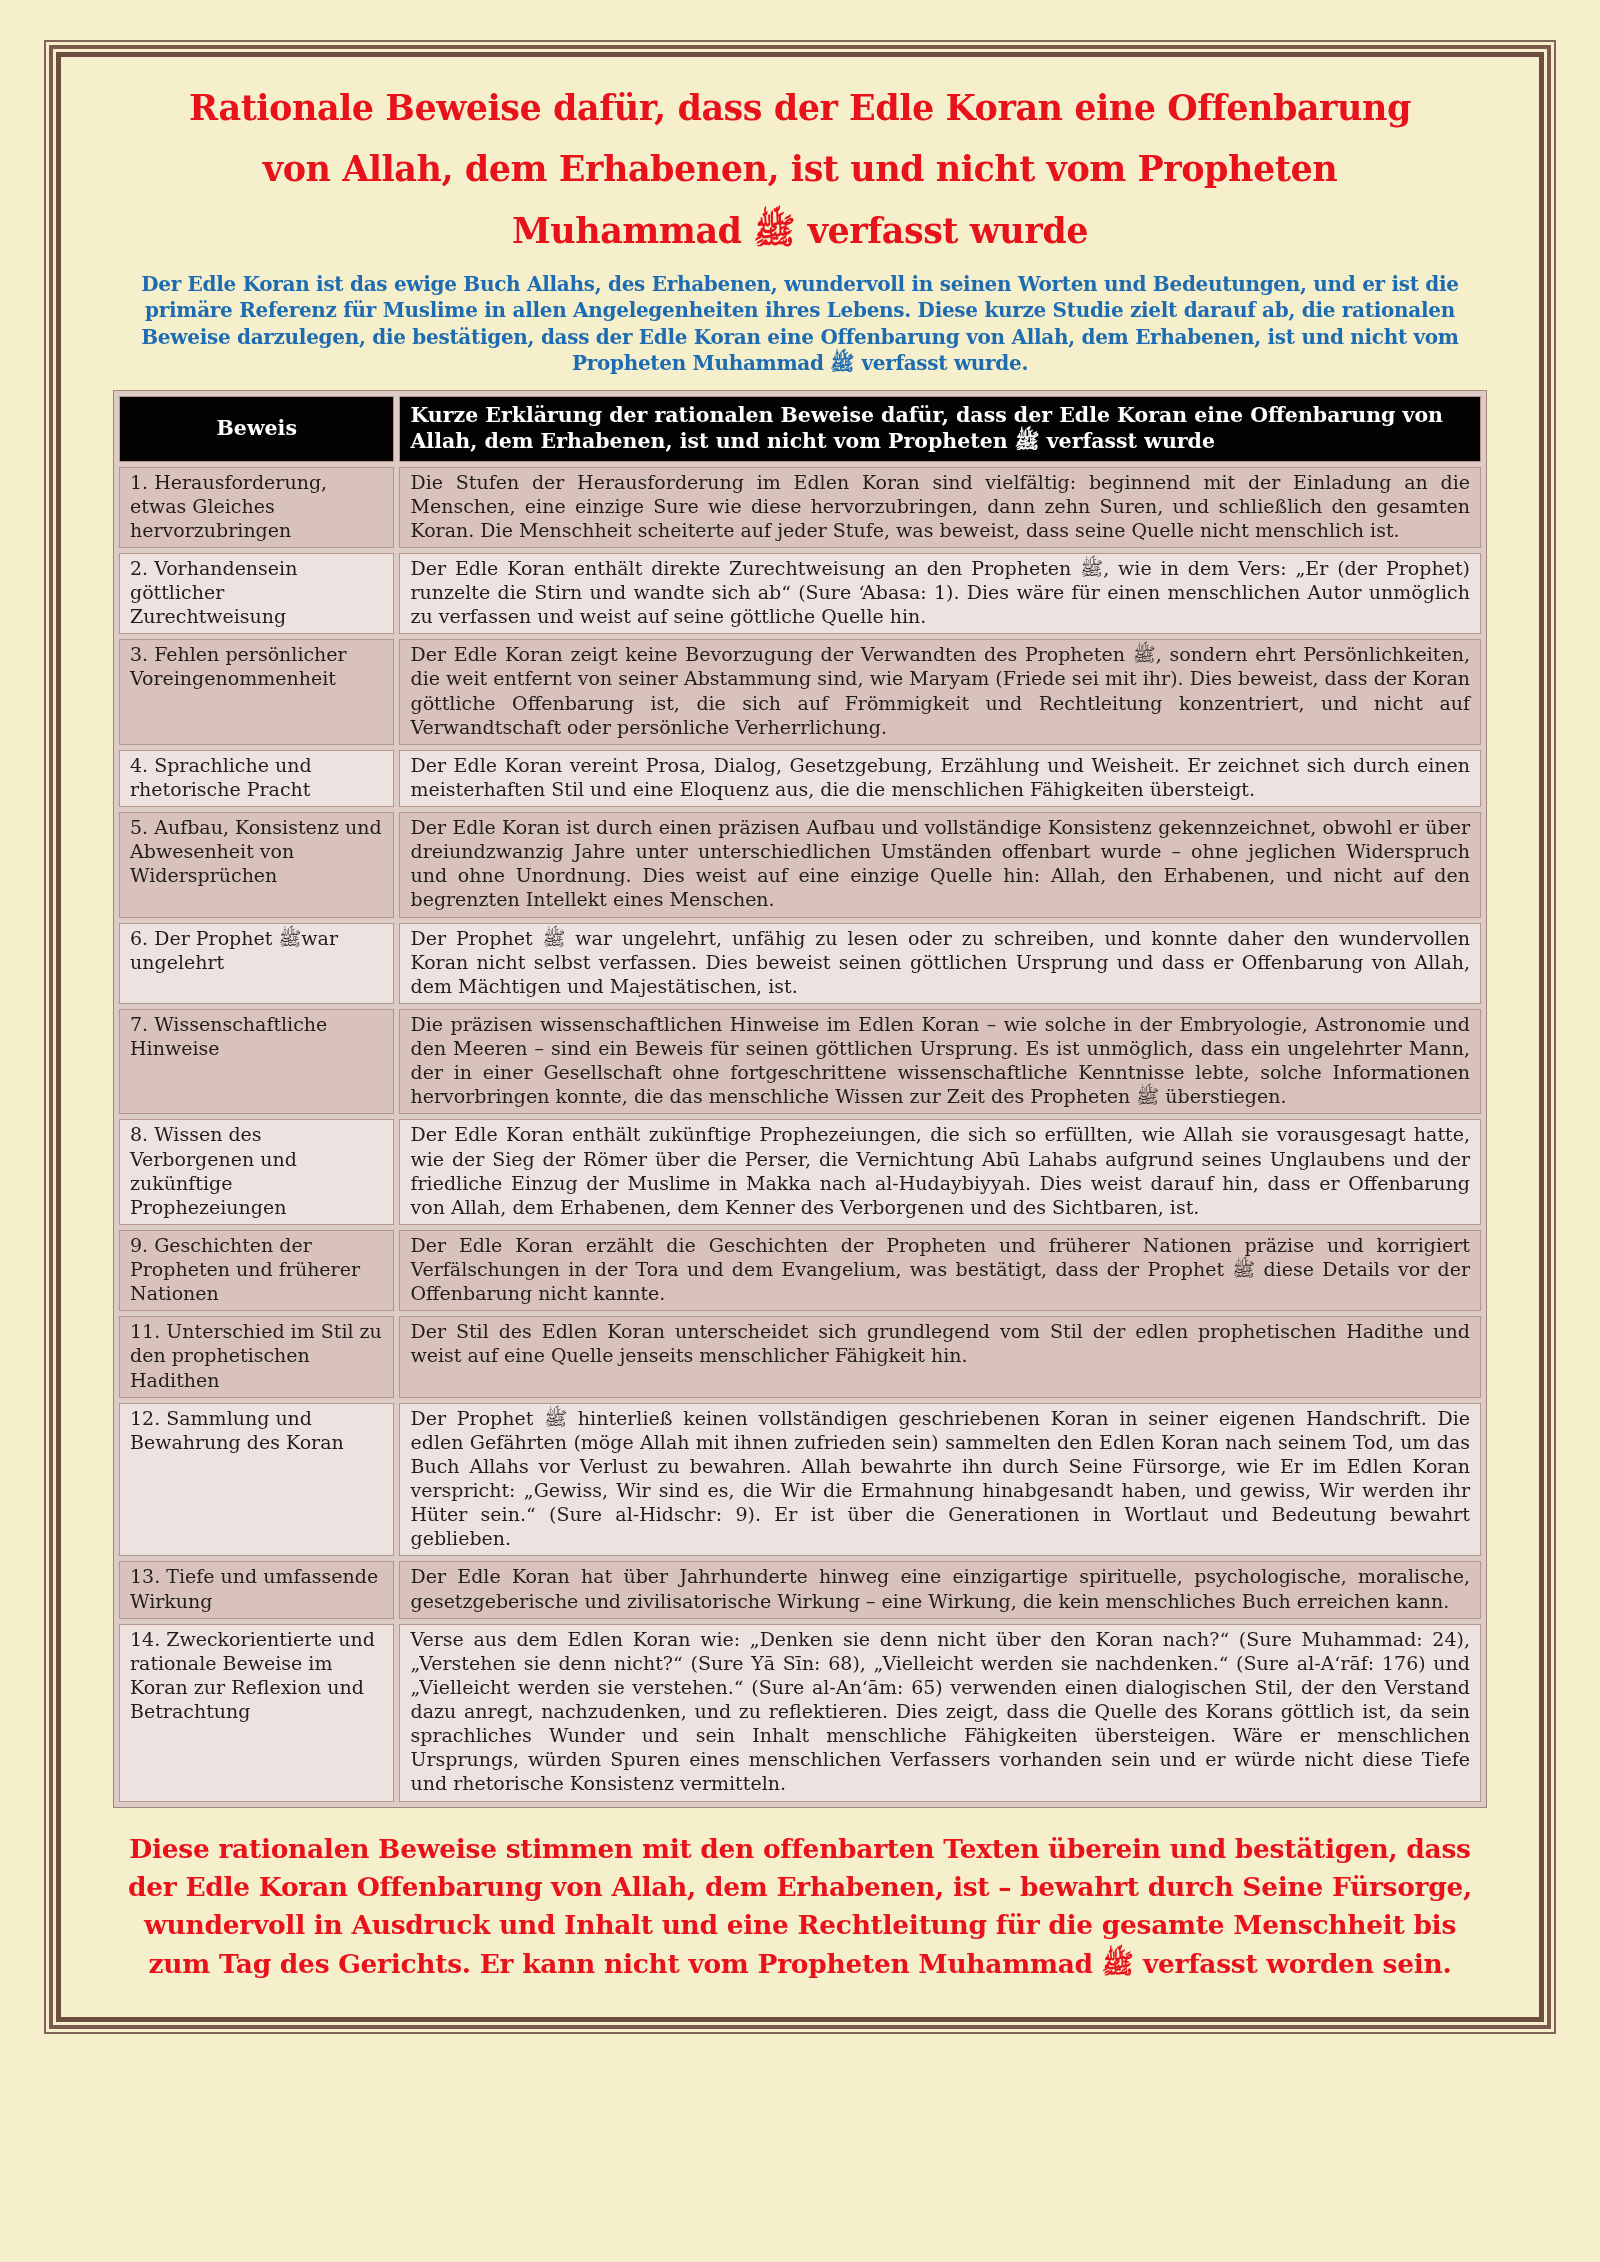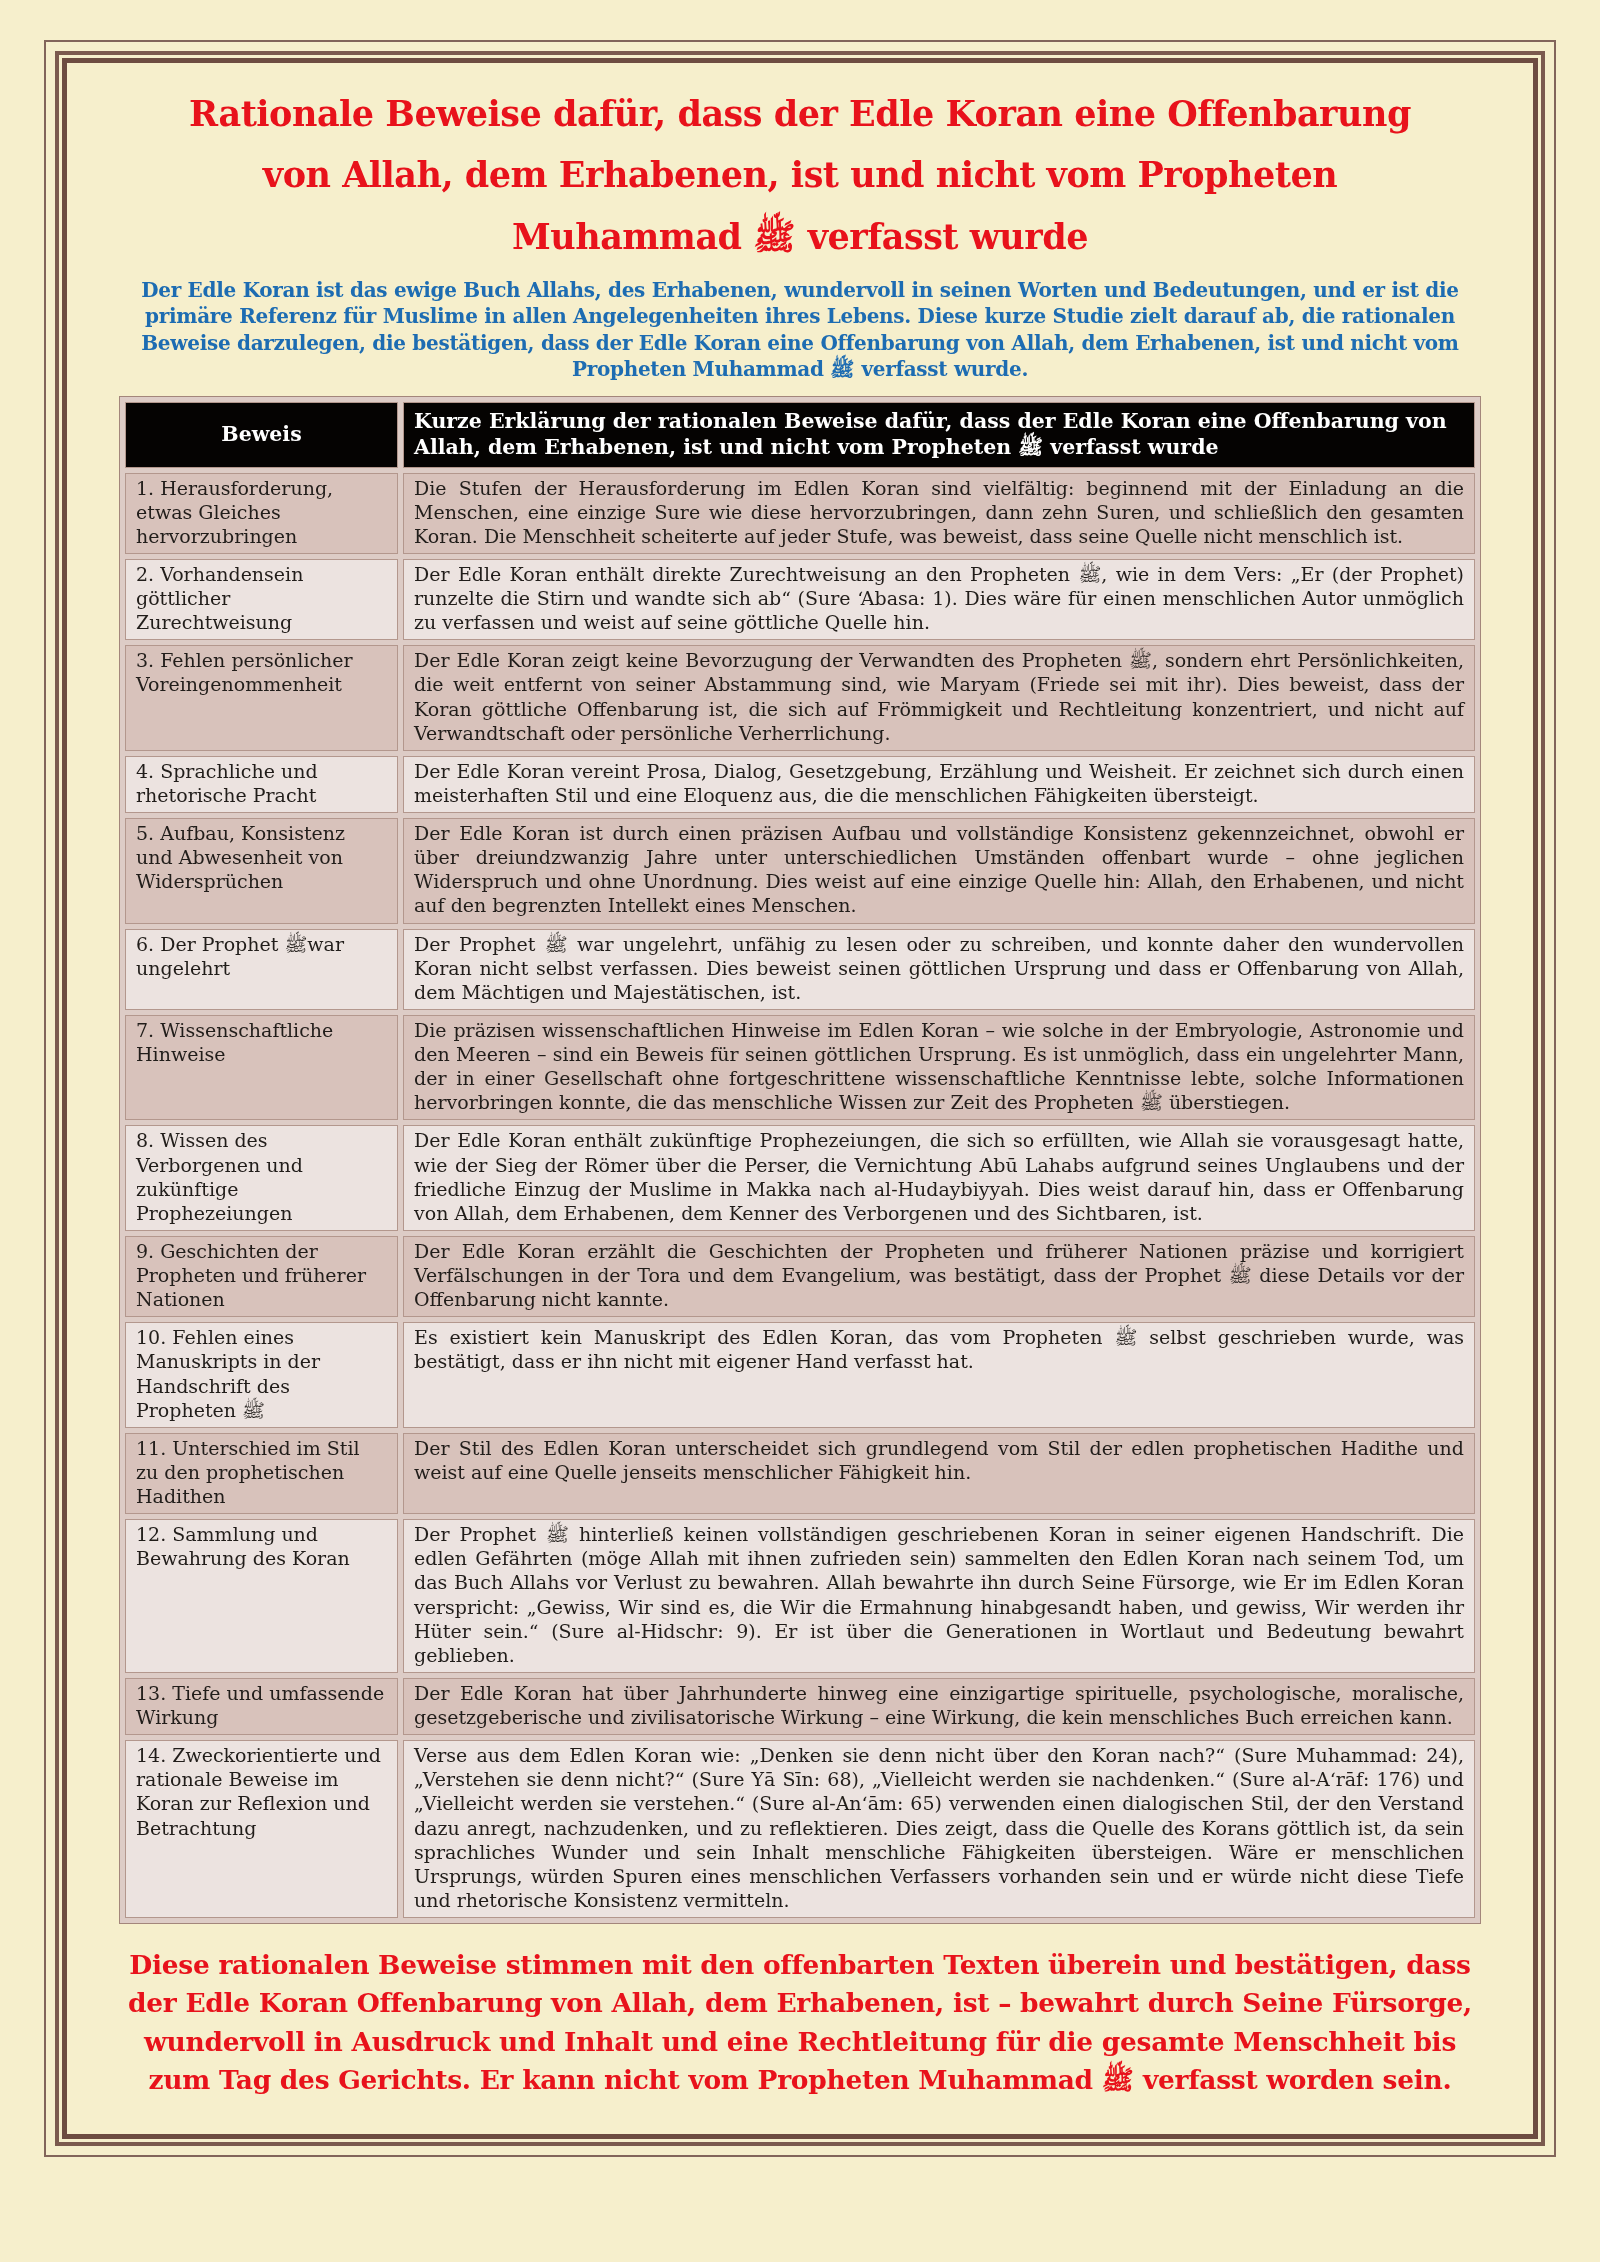--- a/index.html
+++ b/index.html
@@ -11,21 +11,21 @@
     --header-bg:#050302;
     --row-dark:#d8c2bb;
     --row-light:#ece3e0;
     --spacing-bg:#ddccc6;
     --cell-border:#b3978d;
     --body-text:#211d1a;
   }
   *{margin:0;padding:0;box-sizing:border-box;}
   html,body{width:1600px;background:var(--page-bg);}
   body{min-height:2262px;font-family:"DejaVu Serif","Liberation Serif",serif;padding:40px 44px 47px;}
-  .frame-outer{border:2px solid var(--frame-brown);padding:9px;height:100%;}
+  .frame-outer{border:2px solid var(--frame-brown);padding:3px;height:100%;}
   .frame-mid{border:4px solid #7b5a4e;padding:3px;}
   .frame-inner{border:5px solid #6d4c41;padding:14px 52px 28px;}
   .doc-title{
     color:var(--accent-red);
     font-size:35px;
     text-align:center;
     line-height:1.75;
     letter-spacing:-0.5px;
     margin:6px 40px 10px;
   }
@@ -134,24 +134,20 @@
               <td class="text-cell">Die präzisen wissenschaftlichen Hinweise im Edlen Koran – wie solche in der Embryologie, Astronomie und den Meeren – sind ein Beweis für seinen göttlichen Ursprung. Es ist unmöglich, dass ein ungelehrter Mann, der in einer Gesellschaft ohne fortgeschrittene wissenschaftliche Kenntnisse lebte, solche Informationen hervorbringen konnte, die das menschliche Wissen zur Zeit des Propheten ﷺ überstiegen.</td>
             </tr>
             <tr class="light">
               <td class="label-cell">8. Wissen des Verborgenen und zukünftige Prophezeiungen</td>
               <td class="text-cell">Der Edle Koran enthält zukünftige Prophezeiungen, die sich so erfüllten, wie Allah sie vorausgesagt hatte, wie der Sieg der Römer über die Perser, die Vernichtung Abū Lahabs aufgrund seines Unglaubens und der friedliche Einzug der Muslime in Makka nach al-Hudaybiyyah. Dies weist darauf hin, dass er Offenbarung von Allah, dem Erhabenen, dem Kenner des Verborgenen und des Sichtbaren, ist.</td>
             </tr>
             <tr class="dark">
               <td class="label-cell">9. Geschichten der Propheten und früherer Nationen</td>
               <td class="text-cell">Der Edle Koran erzählt die Geschichten der Propheten und früherer Nationen präzise und korrigiert Verfälschungen in der Tora und dem Evangelium, was bestätigt, dass der Prophet ﷺ diese Details vor der Offenbarung nicht kannte.</td>
             </tr>
-            <tr class="light">
-              <td class="label-cell">10. Fehlen eines Manuskripts in der Handschrift des Propheten ﷺ</td>
-              <td class="text-cell">Es existiert kein Manuskript des Edlen Koran, das vom Propheten ﷺ selbst geschrieben wurde, was bestätigt, dass er ihn nicht mit eigener Hand verfasst hat.</td>
-            </tr>
             <tr class="dark">
               <td class="label-cell">11. Unterschied im Stil zu den prophetischen Hadithen</td>
               <td class="text-cell">Der Stil des Edlen Koran unterscheidet sich grundlegend vom Stil der edlen prophetischen Hadithe und weist auf eine Quelle jenseits menschlicher Fähigkeit hin.</td>
             </tr>
             <tr class="light">
               <td class="label-cell">12. Sammlung und Bewahrung des Koran</td>
               <td class="text-cell">Der Prophet ﷺ hinterließ keinen vollständigen geschriebenen Koran in seiner eigenen Handschrift. Die edlen Gefährten (möge Allah mit ihnen zufrieden sein) sammelten den Edlen Koran nach seinem Tod, um das Buch Allahs vor Verlust zu bewahren. Allah bewahrte ihn durch Seine Fürsorge, wie Er im Edlen Koran verspricht: „Gewiss, Wir sind es, die Wir die Ermahnung hinabgesandt haben, und gewiss, Wir werden ihr Hüter sein.“ (Sure al-Hidschr: 9). Er ist über die Generationen in Wortlaut und Bedeutung bewahrt geblieben.</td>
             </tr>
             <tr class="dark">
               <td class="label-cell">13. Tiefe und umfassende Wirkung</td>

